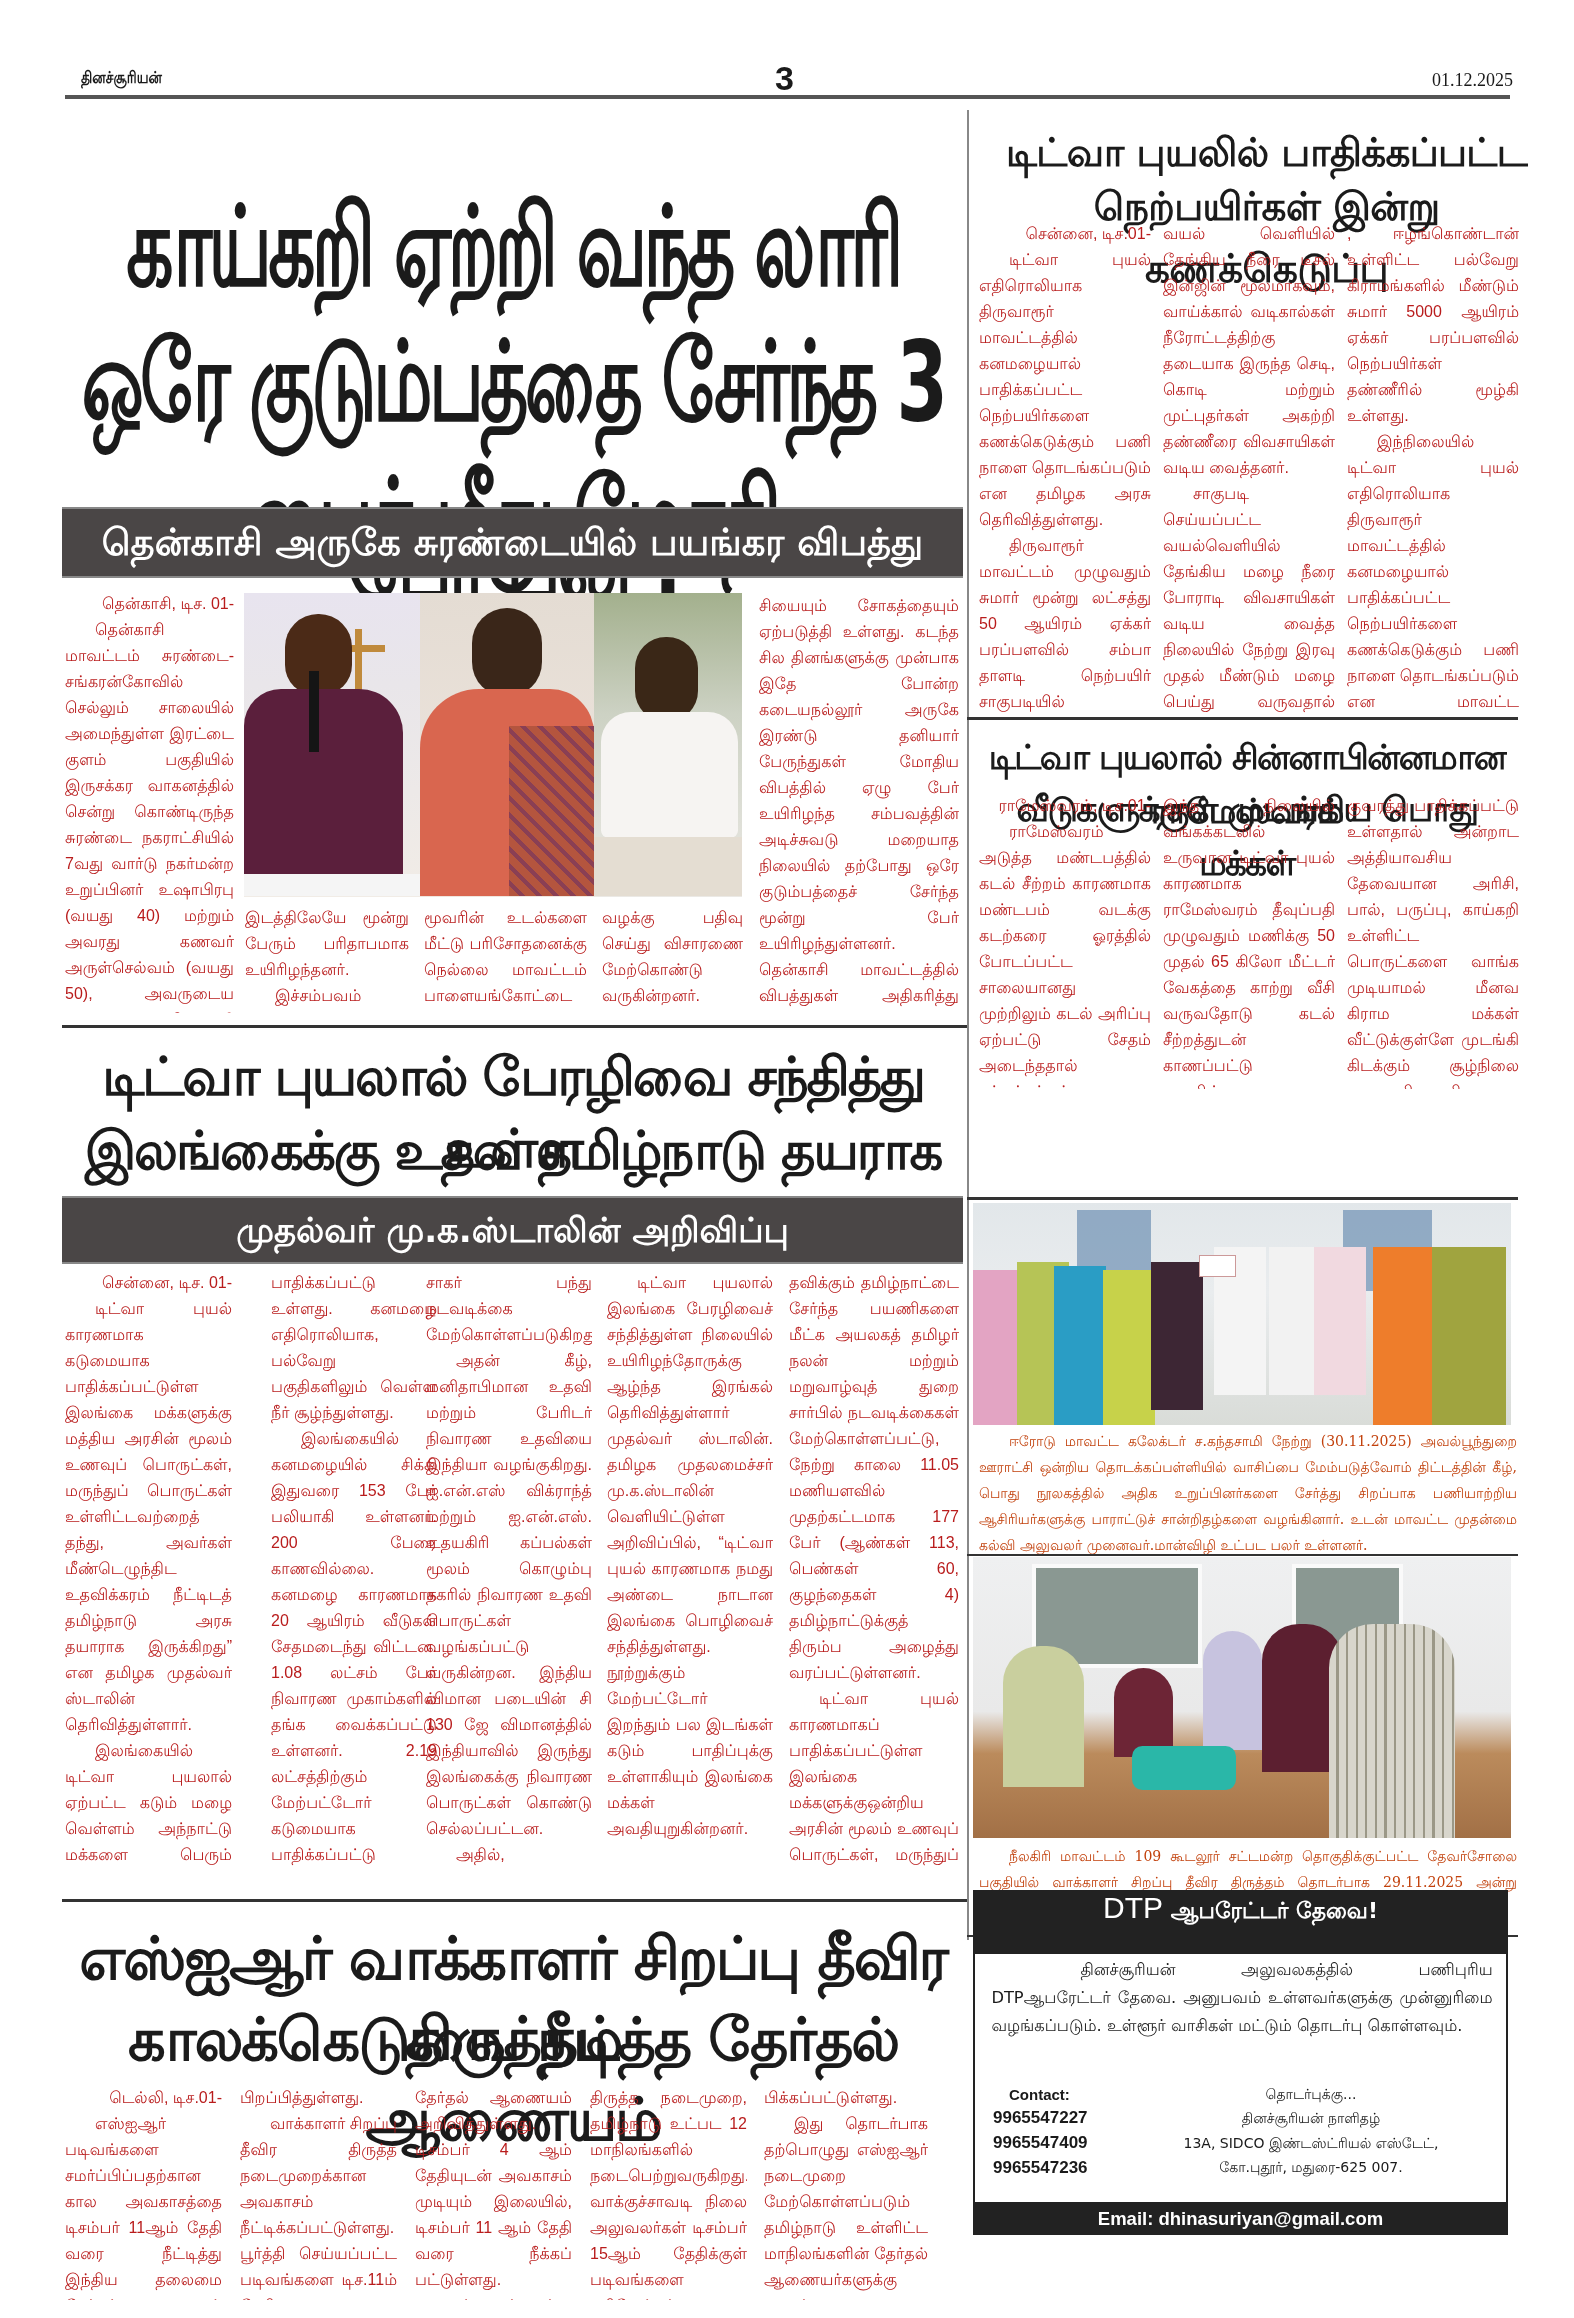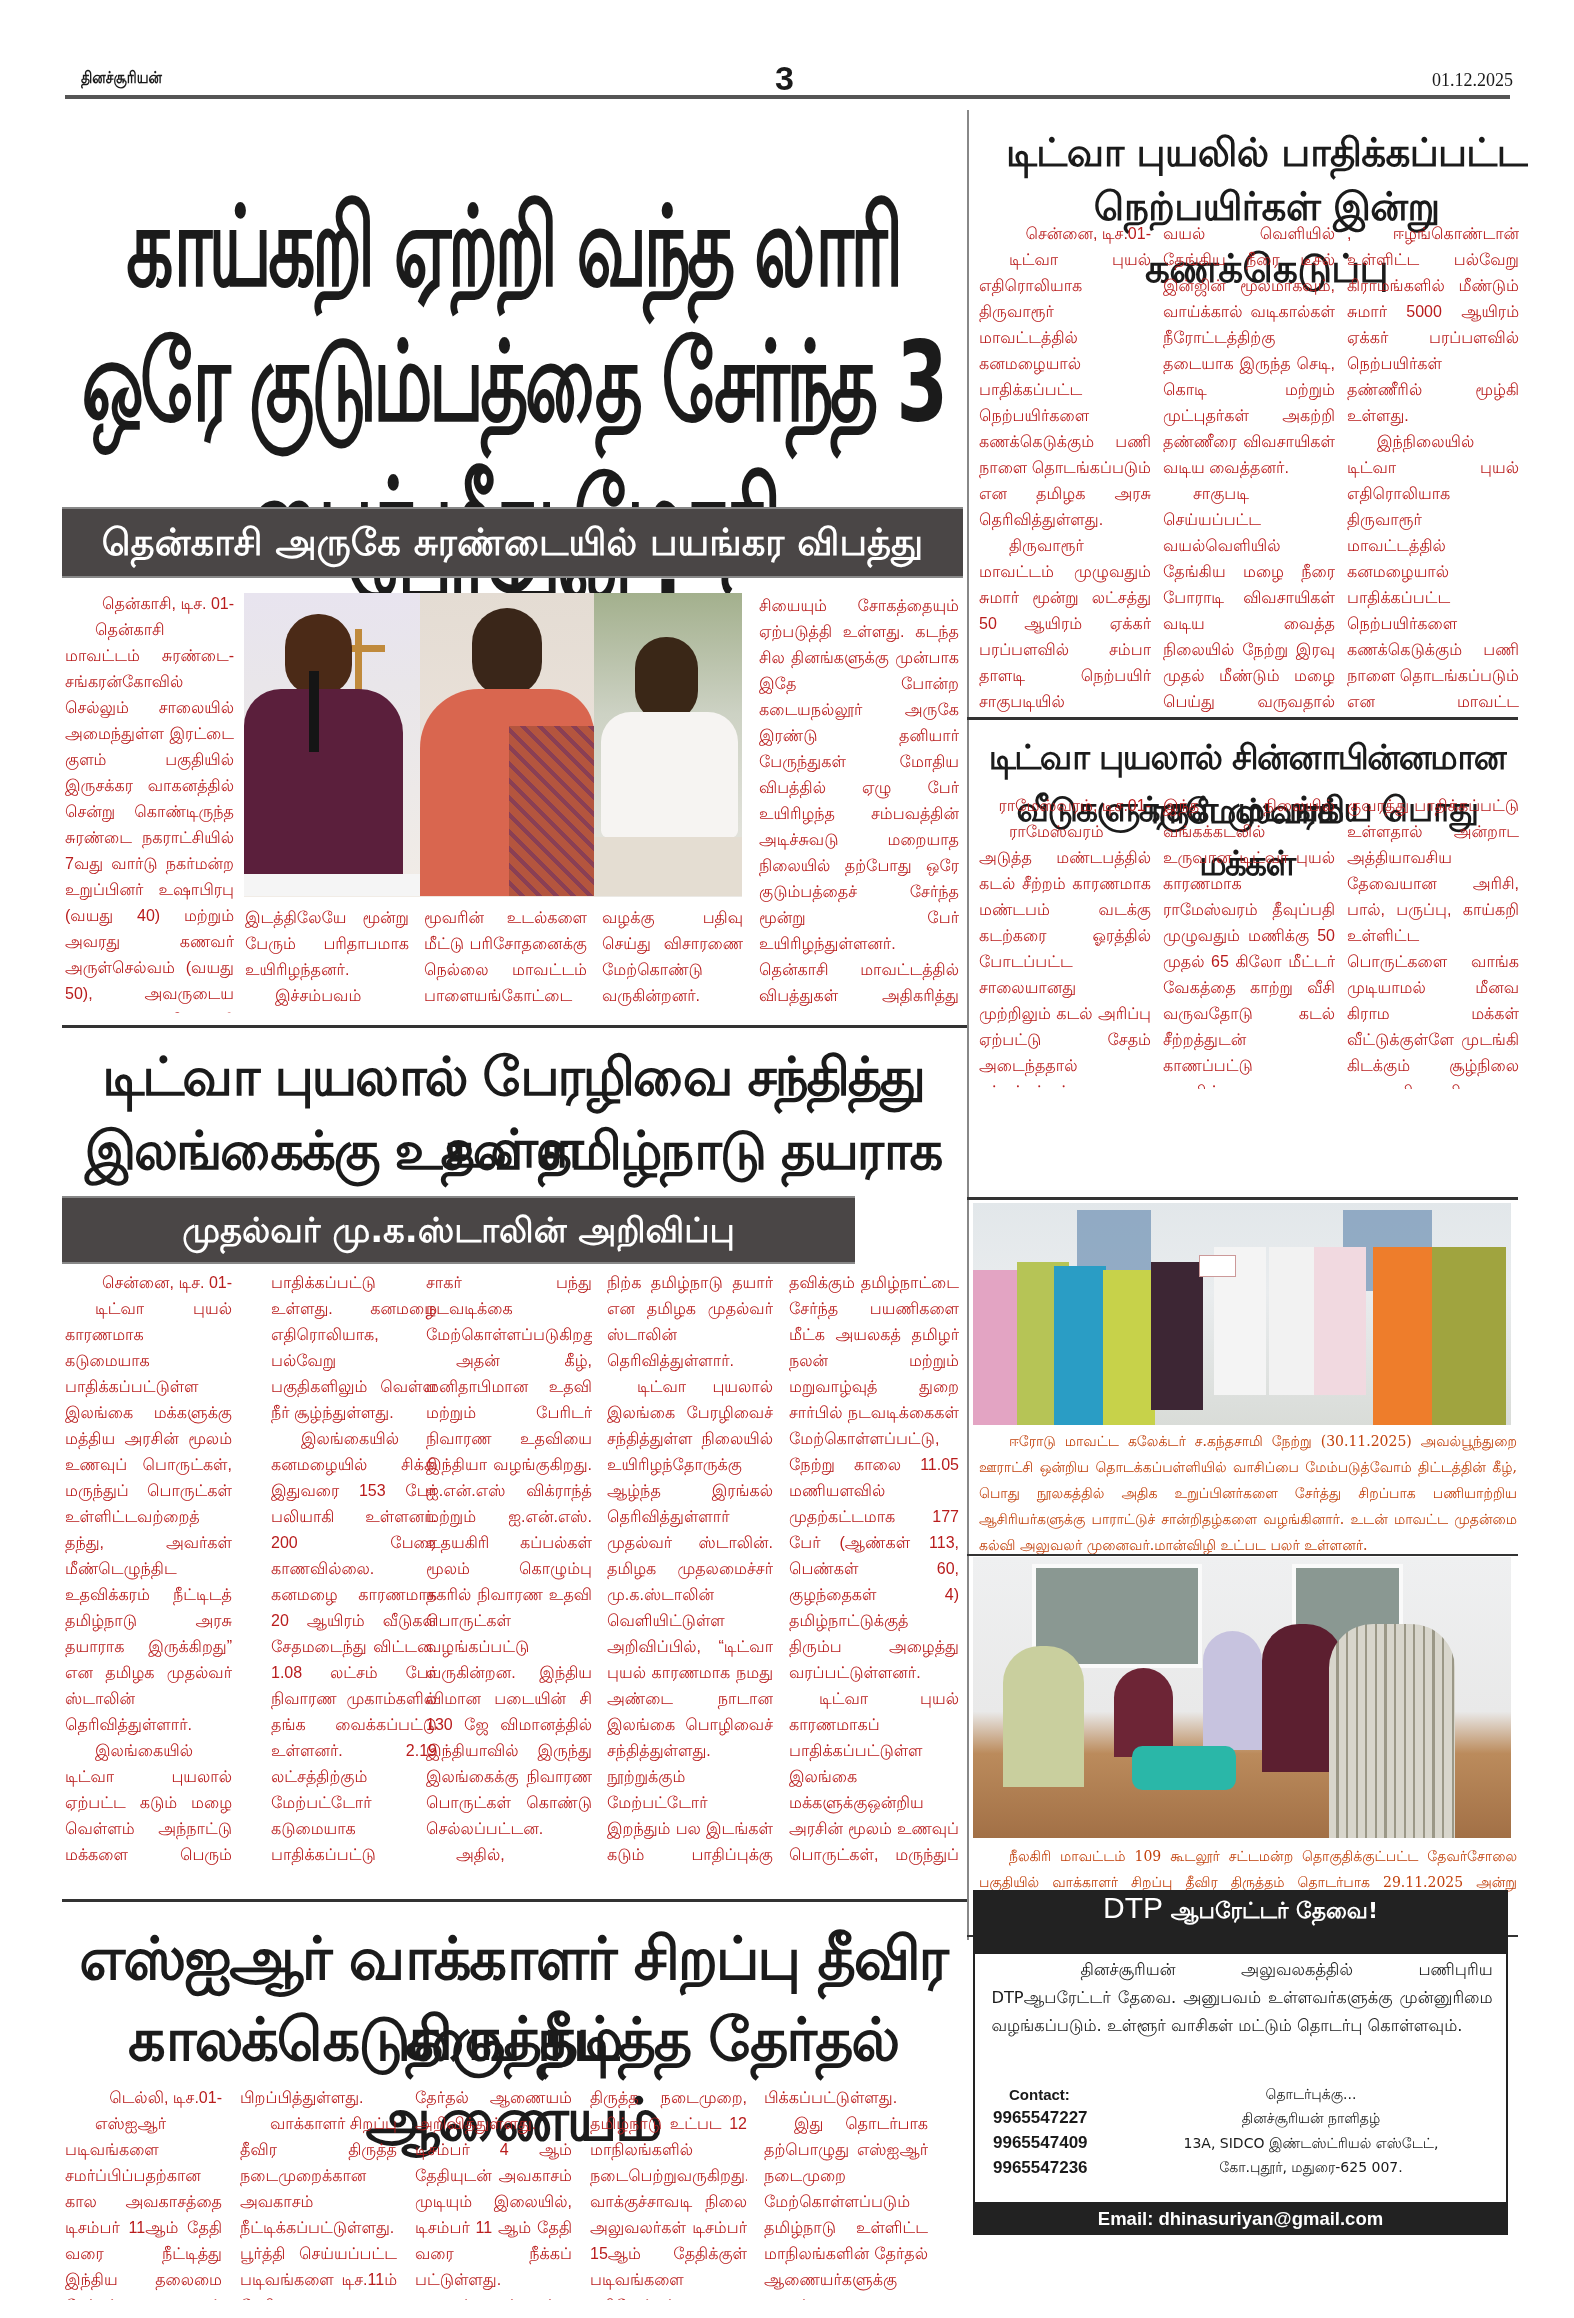--- a/index.html
+++ b/index.html
@@ -100,41 +100,40 @@
 </div>
 <div class="abs col" style="left:759px; top:593px; width:200px; height:421px;">
   <p style="text-indent:0">சியையும் சோகத்தையும் ஏற்படுத்தி உள்ளது. கடந்த சில தினங்களுக்கு முன்பாக இதே போன்ற கடையநல்லூர் அருகே இரண்டு தனியார் பேருந்துகள் மோதிய விபத்தில் ஏழு பேர் உயிரிழந்த சம்பவத்தின் அடிச்சுவடு மறையாத நிலையில் தற்போது ஒரே குடும்பத்தைச் சேர்ந்த மூன்று பேர் உயிரிழந்துள்ளனர். தென்காசி மாவட்டத்தில் விபத்துகள் அதிகரித்து வருவது வாடிக்கையாக உள்ளது.</p>
   <p>இதை கட்டுப்படுத்த மாவட்டம் நிர்வாகம் உரிய நடவடிக்கை எடுக்க வேண்டும் என்பது பொதுமக்களின் எதிர்பார்ப்பாக உள்ளது.</p>
 </div>
 
 <div class="abs hrule" style="left:62px; top:1025px; width:905px;"></div>
 
 <div class="abs hl hl-mid" style="left:65px; top:1041px; width:896px;">டிட்வா புயலால் பேரழிவை சந்தித்து உள்ள</div>
 <div class="abs hl hl-mid" style="left:65px; top:1115px; width:896px;">இலங்கைக்கு உதவ  தமிழ்நாடு தயராக உள்ளது</div>
-<div class="abs band" style="left:62px; top:1196px; width:793px; height:68px; font-size:34px; line-height:64px;">முதல்வர் மு.க.ஸ்டாலின் அறிவிப்பு</div>
+<div class="abs band" style="left:62px; top:1196px; width:901px; height:68px; font-size:34px; line-height:64px;">முதல்வர் மு.க.ஸ்டாலின் அறிவிப்பு</div>
 
 <div class="abs col" style="left:65px; top:1270px; width:167px; height:600px;">
   <span class="dateline">சென்னை, டிச. 01-</span>
   <p>டிட்வா புயல் காரணமாக கடுமையாக பாதிக்கப்பட்டுள்ள இலங்கை மக்களுக்கு மத்திய அரசின் மூலம் உணவுப் பொருட்கள், மருந்துப் பொருட்கள் உள்ளிட்டவற்றைத் தந்து, அவர்கள் மீண்டெழுந்திட உதவிக்கரம் நீட்டிடத் தமிழ்நாடு அரசு தயாராக இருக்கிறது” என தமிழக முதல்வர் ஸ்டாலின் தெரிவித்துள்ளார்.</p>
   <p>இலங்கையில் டிட்வா புயலால் ஏற்பட்ட கடும் மழை வெள்ளம் அந்நாட்டு மக்களை பெரும் அவதிக்கு உள்ளாக்கியுள்ளது. நவம்பர் 17 ஆம்தேதி முதல் மழை தொடர்ச்சியாக பெய்து வரும் கனமழையால், வரலாறு காணாத பாதிப்புகளை மக்கள் சந்தித்து வருகின்றனர்.</p>
 
 </div>
 <div class="abs col" style="left:246px; top:1270px; width:166px; height:600px;margin-left:25px;">
   <p style="text-indent:0">பாதிக்கப்பட்டு உள்ளது. கனமழை எதிரொலியாக, பல்வேறு பகுதிகளிலும் வெள்ள நீர் சூழ்ந்துள்ளது.</p>
   <p>இலங்கையில் கனமழையில் சிக்கி இதுவரை 153 பேர் பலியாகி உள்ளனர். 200 பேரை காணவில்லை. கனமழை காரணமாக 20 ஆயிரம் வீடுகள் சேதமடைந்து விட்டன. 1.08 லட்சம் பேர் நிவாரண முகாம்களில் தங்க வைக்கப்பட்டு உள்ளனர். 2.19 லட்சத்திற்கும் மேற்பட்டோர் கடுமையாக பாதிக்கப்பட்டு உள்ளனர் என இலங்கை பேரிடர் மேலாண்மை மையம் தெரிவித்துள்ளது.</p>
 
 </div>
 <div class="abs col" style="left:426px; top:1270px; width:166px; height:600px;">
   <p style="text-indent:0">சாகர் பந்து நடவடிக்கை மேற்கொள்ளப்படுகிறது.</p>
   <p>அதன் கீழ், மனிதாபிமான உதவி மற்றும் பேரிடர் நிவாரண உதவியை இந்தியா வழங்குகிறது. ஐ.என்.எஸ் விக்ராந்த் மற்றும் ஐ.என்.எஸ். உதயகிரி கப்பல்கள் மூலம் கொழும்பு நகரில் நிவாரண உதவி பொருட்கள் வழங்கப்பட்டு வருகின்றன. இந்திய விமான படையின் சி 130 ஜே விமானத்தில் இந்தியாவில் இருந்து இலங்கைக்கு நிவாரண பொருட்கள் கொண்டு செல்லப்பட்டன.</p>
   <p>அதில், கூடாரங்கள், தார்ப்பாய்கள், போர்வைகள், சுகாதார நலன் சார்ந்த பொருட்கள் மற்றும் உடனடியாக சாப்பிட கூடிய உணவு பொருட்கள் உள்ளிட்ட 12 டன் நிவாரண பொருட்கள் அனுப்பி வைக்கப்பட்டன.</p>
 
 </div>
 <div class="abs col" style="left:607px; top:1270px; width:166px; height:600px;">
-  <p style="text-indent:0">நிற்க தமிழ்நாடு தயார் என தமிழக முதல்வர் ஸ்டாலின் தெரிவித்துள்ளார்.</p>
   <p>டிட்வா புயலால் இலங்கை பேரழிவைச் சந்தித்துள்ள நிலையில் உயிரிழந்தோருக்கு ஆழ்ந்த இரங்கல் தெரிவித்துள்ளார் முதல்வர் ஸ்டாலின். தமிழக முதலமைச்சர் மு.க.ஸ்டாலின் வெளியிட்டுள்ள அறிவிப்பில், “டிட்வா புயல் காரணமாக நமது அண்டை நாடான இலங்கை பொழிவைச் சந்தித்துள்ளது. நூற்றுக்கும் மேற்பட்டோர் இறந்தும் பல இடங்கள் கடும் பாதிப்புக்கு உள்ளாகியும் இலங்கை மக்கள் அவதியுறுகின்றனர்.</p>
 
 </div>
 <div class="abs col" style="left:789px; top:1270px; width:170px; height:600px;">
   <p style="text-indent:0">தவிக்கும் தமிழ்நாட்டை சேர்ந்த பயணிகளை மீட்க அயலகத் தமிழர் நலன் மற்றும் மறுவாழ்வுத் துறை சார்பில் நடவடிக்கைகள் மேற்கொள்ளப்பட்டு, நேற்று காலை 11.05 மணியளவில் முதற்கட்டமாக 177 பேர் (ஆண்கள் 113, பெண்கள் 60, குழந்தைகள் 4) தமிழ்நாட்டுக்குத் திரும்ப அழைத்து வரப்பட்டுள்ளனர்.</p>
   <p>டிட்வா புயல் காரணமாகப் பாதிக்கப்பட்டுள்ள இலங்கை மக்களுக்குஒன்றிய அரசின் மூலம் உணவுப் பொருட்கள், மருந்துப் பொருட்கள் உள்ளிட்டவற்றைத் தந்து, அவர்கள் மீண்டெழுந்திட உதவிக்கரம் நீட்டிடத் தமிழ் நாடு அரசு தயாராக இருக்கிறது.</p>
 
 </div>
 
 <div class="abs hrule" style="left:62px; top:1899px; width:905px;"></div>

